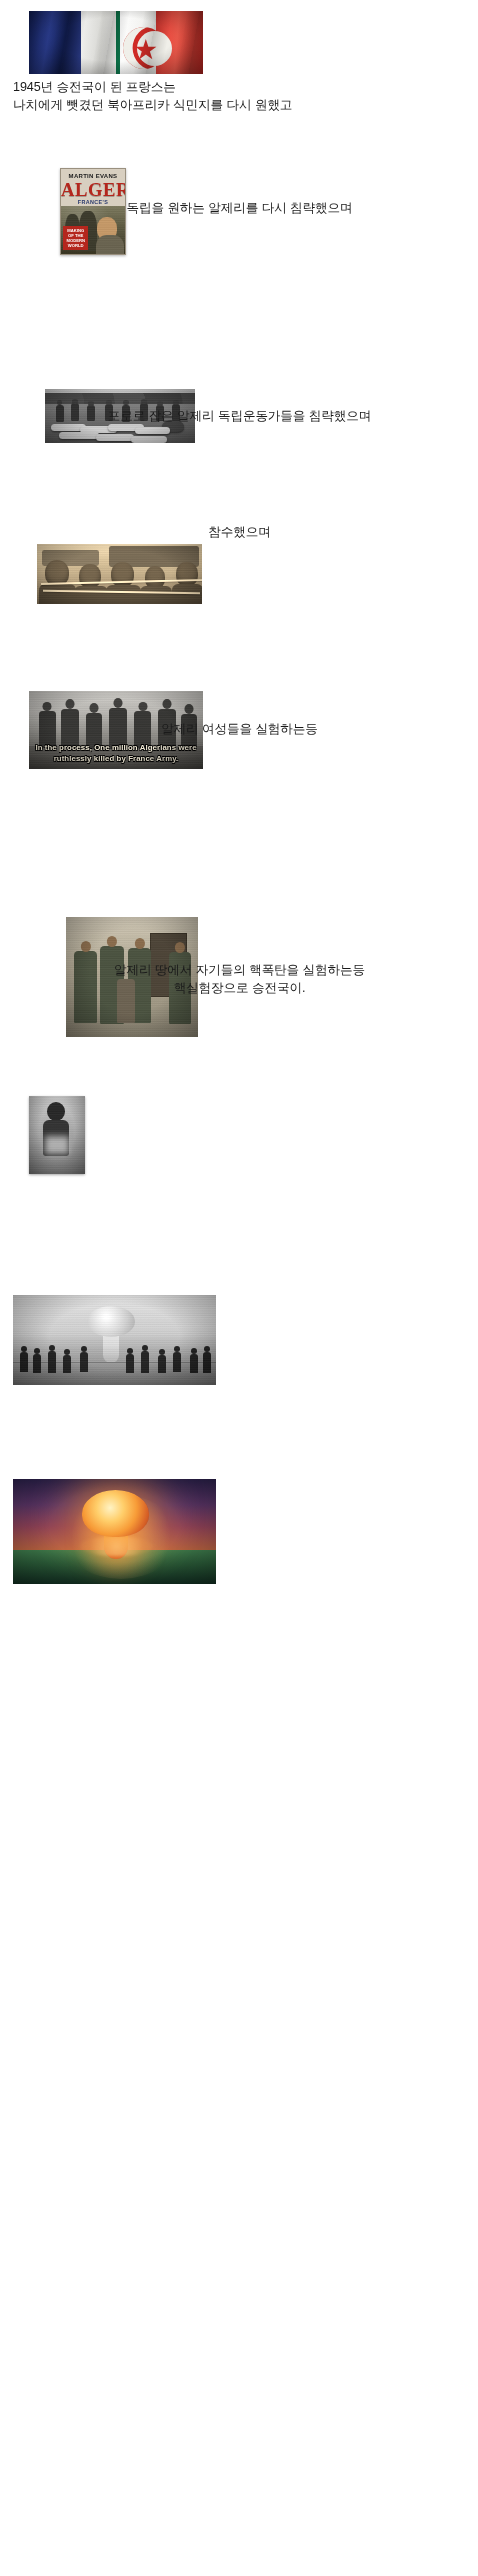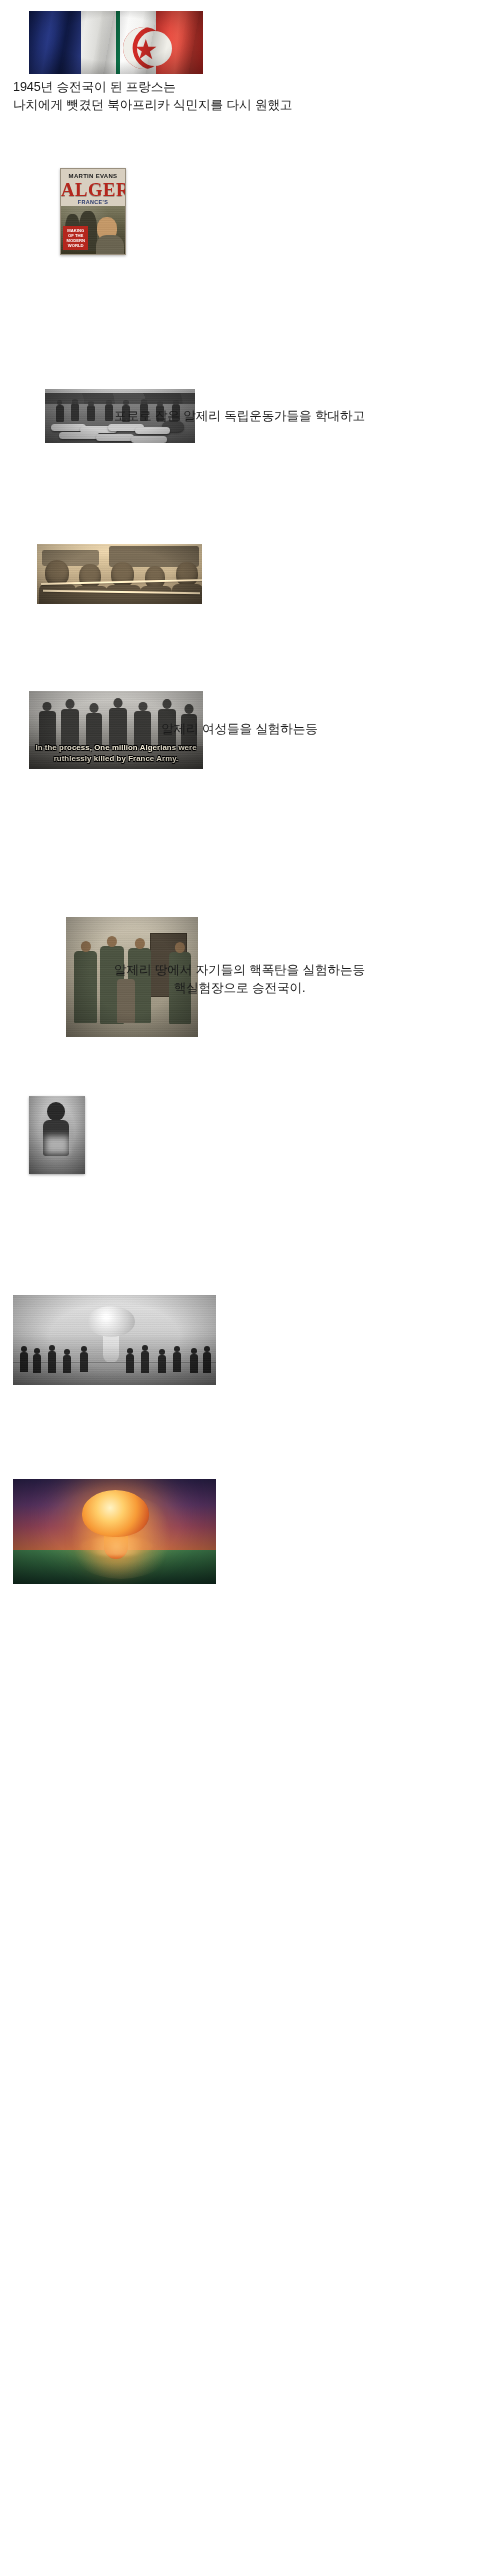--- a/index.html
+++ b/index.html
@@ -469,20 +469,21 @@
       <div class="bp-face" style="left:36px; top:10.8px; width:20.3px; height:24px; background:#c79a68; border-radius:45%;"></div>
       <div class="bp-fig" style="left:35px; top:29px; width:27.5px; height:21.5px; background:#6a6450; border-radius:10.8px 10.8px 0 0;"></div>
       <div class="grain"></div>
     </div>
     <div class="book-badge" style="white-space:pre-line;">MAKING
 OF THE
 MODERN
 WORLD</div>
   </div>
 
+  <div class="caption" style="top:199px;">독립을 원하는 알제리를 다시 침략했으며</div>
 
   <div class="block photo p-ground bw" style="left:45px; top:239px; width:150px; height:54px;">
     <div class="pg-sky"></div>
     <div class="pg-trees"></div>
 
     <div class="pg-helmet" style="left:117px; top:31px;"></div>
 
     <div class="pg-soldier" style="left:10.8px; top:15.6px; height:17px;"></div>
     <div class="pg-soldier" style="left:26px; top:14.4px; height:18px;"></div>
     <div class="pg-soldier" style="left:42px; top:16px; height:16px;"></div>
@@ -524,41 +525,42 @@
     <div class="pb-head" style="left:139px; top:18px; width:21.5px; height:24px;"></div>
     <div class="pb-torso" style="left:135px; top:40px; width:31px; height:21.5px;"></div>
 
     <div class="pb-rope" style="left:3.6px; top:37px; width:162px; transform:rotate(-1.5deg);"></div>
     <div class="pb-rope" style="left:6px; top:47px; width:157px; transform:rotate(1deg);"></div>
 
     <div class="grain"></div>
     <div class="vig"></div>
   </div>
 
-  <div class="caption" style="top:407px;">포로로 잡은 알제리 독립운동가들을 학대하고</div>
+  <div class="caption" style="top:407px;">포로로 잡은 알제리 독립운동가들을 침략했으며</div>
 
   <div class="block photo p-exec" style="left:29px; top:427px; width:174px; height:78px;">
     <div class="pe-hill"></div>
     <div class="pe-ground"></div>
 
     <div class="pe-man" style="left:9.6px; top:20.3px; width:17px; height:37px;"></div>
     <div class="pe-man" style="left:32px; top:18px; width:18px; height:40px;"></div>
     <div class="pe-man" style="left:57px; top:21.5px; width:15.6px; height:36px;"></div>
     <div class="pe-man" style="left:80px; top:17px; width:18px; height:41px;"></div>
     <div class="pe-man" style="left:105px; top:20.3px; width:17px; height:37px;"></div>
     <div class="pe-man" style="left:129px; top:18px; width:18px; height:40px;"></div>
     <div class="pe-man" style="left:152px; top:23px; width:15.6px; height:35px;"></div>
 
     <div class="subtitle" style="bottom:4.8px; white-space:pre-line;">In the process, One million Algerians were
 ruthlessly killed by France Army.</div>
 
     <div class="grain"></div>
     <div class="vig"></div>
   </div>
 
+  <div class="caption" style="top:523px;">참수했으며</div>
 
   <div class="block photo p-color" style="left:66px; top:575px; width:132px; height:120px;">
     <div class="pc-wall"></div>
     <div class="pc-door" style="left:84px; top:15.6px; width:35px; height:62px;"></div>
 
     <div class="pc-fig" style="left:8.4px; top:34px; width:23px; height:72px;"></div>
     <div class="pc-fig" style="left:34px; top:29px; width:24px; height:78px;"></div>
     <div class="pc-fig" style="left:62px; top:31px; width:23px; height:75px;"></div>
     <div class="pc-fig" style="left:103px; top:35px; width:21.5px; height:72px;"></div>
     <div class="pc-child" style="left:51px; top:62px; width:18px; height:44px;"></div>

